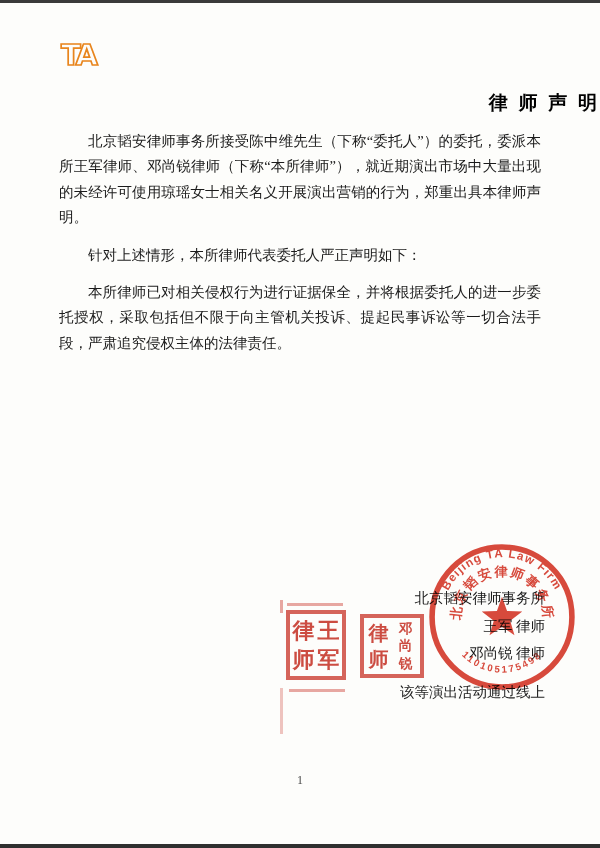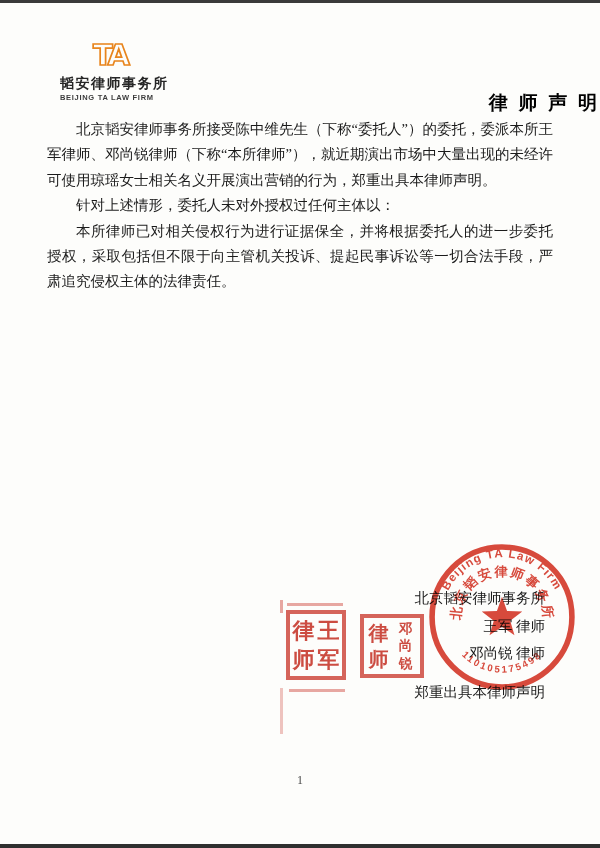--- a/index.html
+++ b/index.html
@@ -5,33 +5,33 @@
   html,body { margin:0; padding:0; background:#e9e9e9; }
   .page {
     position:relative; width:600px; height:848px; margin:0 auto;
     background:#fdfdfb; overflow:hidden;
     font-family:"Liberation Serif","DejaVu Serif",serif;
   }
   .edge-top    { position:absolute; top:0; left:0; right:0; height:3px; background:#3a3a3a; }
   .edge-bottom { position:absolute; bottom:0; left:0; right:0; height:4px; background:#2f2f2f; }
 
   
-  .logo { position:absolute; left:60px; top:38px; display:flex; align-items:center; gap:1px;flex-direction:column; }
+  .logo { position:absolute; left:60px; top:38px; display:flex; align-items:center; gap:8px; }
   .logo-text { display:flex; flex-direction:column; }
   .logo-cn { font-family:"Liberation Sans","DejaVu Sans",sans-serif; font-weight:bold;
              font-size:14px; color:#262626; letter-spacing:1.5px; line-height:16px; }
   .logo-en { font-family:"Liberation Sans","DejaVu Sans",sans-serif; font-weight:bold;
              font-size:7.5px; color:#3c3c3c; letter-spacing:0.7px; margin-top:2px; }
 
   .doc-title { position:absolute; top:90px; left:0; width:100%; text-align:right;
                font-size:19px; font-weight:bold; letter-spacing:3px; color:#000000; }
 
   .doc-body { position:absolute; left:47px; top:117px; width:506px;
               font-size:14.5px; line-height:25.4px; color:#1b1b1b; text-align:justify; }
-  .doc-body p { margin:0; text-indent:2em; }
+  .doc-body p { margin:12px; text-indent:2em; }
 
   .signature { position:absolute; right:55px; top:585px; text-align:right;
                font-size:14.5px; line-height:27.5px; color:#1b1b1b; z-index:1; }
   .sig-date { margin-top:11px; }
 
   
   .seal-square { position:absolute; display:flex; flex-direction:row;
                  border:4px solid rgba(205,62,50,.8); color:rgba(201,56,46,.9);
                  font-weight:bold; line-height:1; z-index:3; mix-blend-mode:multiply;
                  padding:2px 1px; }
@@ -61,39 +61,35 @@
 <div class="page">
   <div class="edge-top"></div>
   <div class="edge-bottom"></div>
 
   <div class="logo">
     <span class="logo-mark">
       <svg width="44" height="32" viewBox="0 0 44 32">
         <text x="1" y="27" font-family="DejaVu Sans, sans-serif" font-size="29" font-weight="bold" letter-spacing="-3" fill="none" stroke="#e8851d" stroke-width="1.7">TA</text>
       </svg>
     </span>
-    <span class="logo-text">
-      <span class="logo-cn">韬安律师事务所</span>
-      <span class="logo-en">BEIJING TA LAW FIRM</span>
-    </span>
   </div>
 
   <div class="doc-title">律 师 声 明</div>
 
   <div class="doc-body">
     <p>北京韬安律师事务所接受陈中维先生（下称“委托人”）的委托，委派本所王军律师、邓尚锐律师（下称“本所律师”），就近期演出市场中大量出现的未经许可使用琼瑶女士相关名义开展演出营销的行为，郑重出具本律师声明。</p>
-    <p>针对上述情形，委托人未对外授权过任何主体以：</p>
+    <p>针对上述情形，本所律师代表委托人严正声明如下：</p>
     <p>本所律师已对相关侵权行为进行证据保全，并将根据委托人的进一步委托授权，采取包括但不限于向主管机关投诉、提起民事诉讼等一切合法手段，严肃追究侵权主体的法律责任。</p>
   </div>
 
   <div class="signature">
     <div>北京韬安律师事务所</div>
     <div>王军 律师</div>
     <div>邓尚锐 律师</div>
-    <div class="sig-date">郑重出具本律师声明</div>
+    <div class="sig-date">该等演出活动通过线上</div>
   </div>
 
   <div class="seal-square" id="seal-wangjun">
     <div class="sq-col sq-col-left">
       <span>律</span>
       <span>师</span>
     </div>
     <div class="sq-col sq-col-right">
       <span>王</span>
       <span>军</span>

